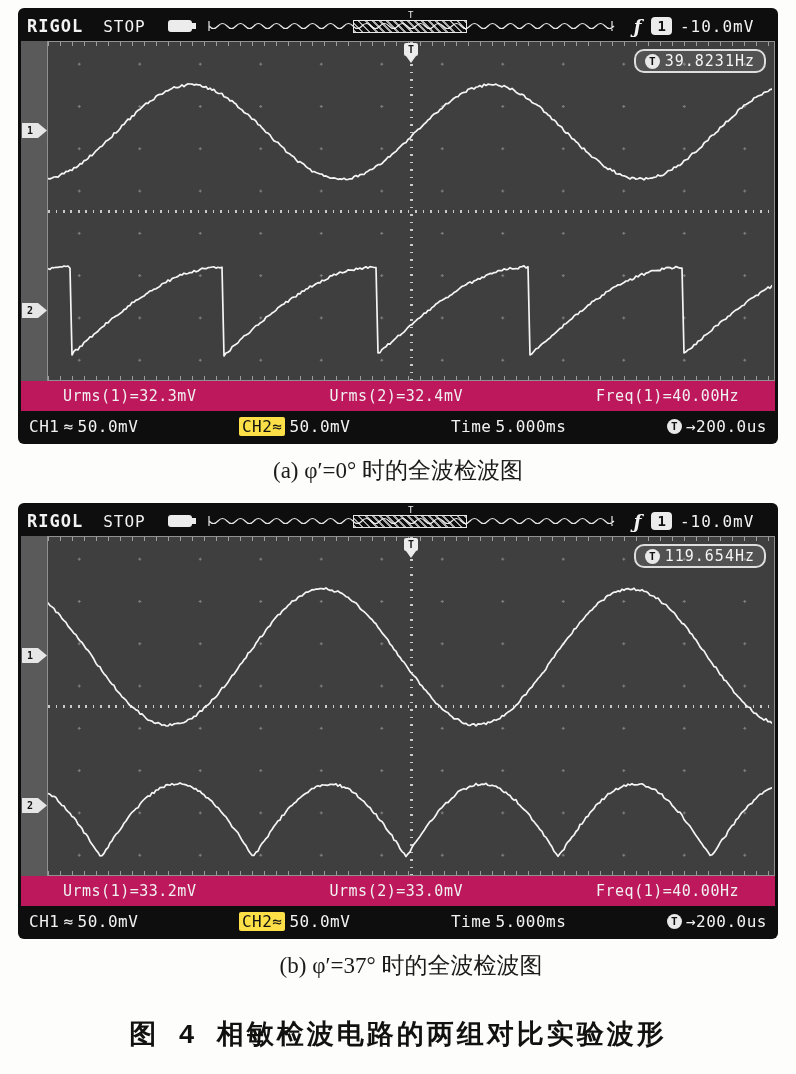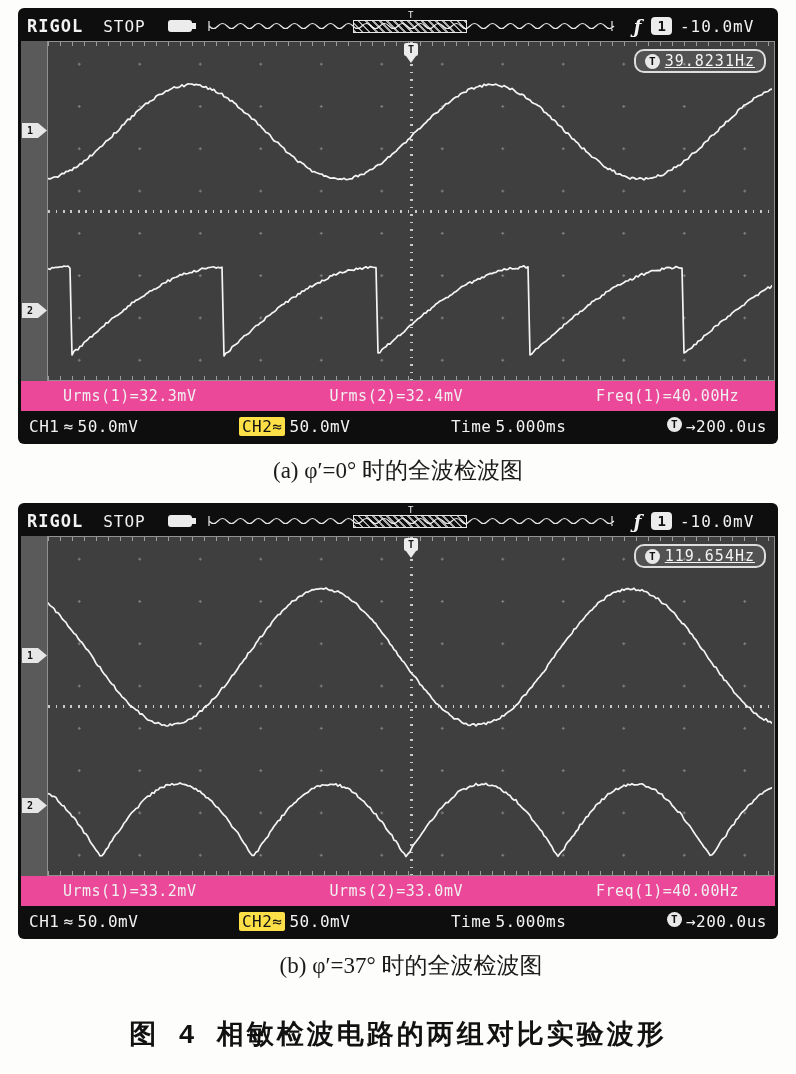--- a/index.html
+++ b/index.html
@@ -47,34 +47,34 @@
 
   .tmark{position:absolute;left:50%;top:1px;transform:translateX(-50%);z-index:4;}
   .tmark .tag{width:14px;background:#ececec;color:#141414;font-weight:bold;font-size:10px;
               line-height:13px;text-align:center;border-radius:2px;}
   .tmark .tip{width:0;height:0;margin:0 auto;border:5px solid transparent;border-top:7px solid #ececec;}
 
   .freqbadge{position:absolute;top:7px;right:8px;z-index:4;display:flex;align-items:center;gap:5px;
              border:2px solid #dedede;border-radius:10px;padding:1px 9px;background:rgba(255,255,255,.10);}
   .circle-t{display:inline-block;width:15px;height:15px;border-radius:50%;background:#e9e9e9;
             color:#111;font-weight:bold;font-size:11px;line-height:15px;text-align:center;flex:0 0 auto;}
-  .freqbadge .fv{color:#f4f4f4;font-size:15px;letter-spacing:1px;text-decoration:underline;}
+  .freqbadge .fv{color:#f4f4f4;font-size:15px;letter-spacing:1px;}
 
   .chmark{position:absolute;left:1px;width:25px;height:15px;background:#e6e6e6;color:#141414;
           font-weight:bold;font-size:10px;line-height:15px;padding-left:5px;box-sizing:border-box;z-index:5;
           clip-path:polygon(0 0,64% 0,100% 50%,64% 100%,0 100%);}
 
   
-  .meas{height:30px;background:#ec4899;display:flex;align-items:center;color:#f0f0f0;
+  .meas{height:30px;background:#be185d;display:flex;align-items:center;color:#f0f0f0;
         font-size:15px;padding:0 36px 0 42px;justify-content:space-between;letter-spacing:.5px;}
 
   
   .ft{height:30px;display:flex;align-items:center;color:#f2f2f2;font-size:16px;padding:0 8px;
       justify-content:space-between;letter-spacing:.5px;}
-  .ft .grp{display:flex;align-items:flex-start;gap:4px;}
+  .ft .grp{display:flex;align-items:center;gap:4px;}
   .inv{background:#fde047;color:#111;padding:0 3px;border-radius:2px;}
 
   
   .cap{position:absolute;left:0;width:100%;text-align:center;color:#1b1b1b;
        font-family:"Liberation Serif","DejaVu Serif",serif;font-size:23px;}
   .figtitle{position:absolute;left:0;width:100%;text-align:center;color:#111;
        font-family:Liberation Mono, monospace;font-size:27px;font-weight:bold;letter-spacing:3px;}
 </style>
 </head>
 <body>

